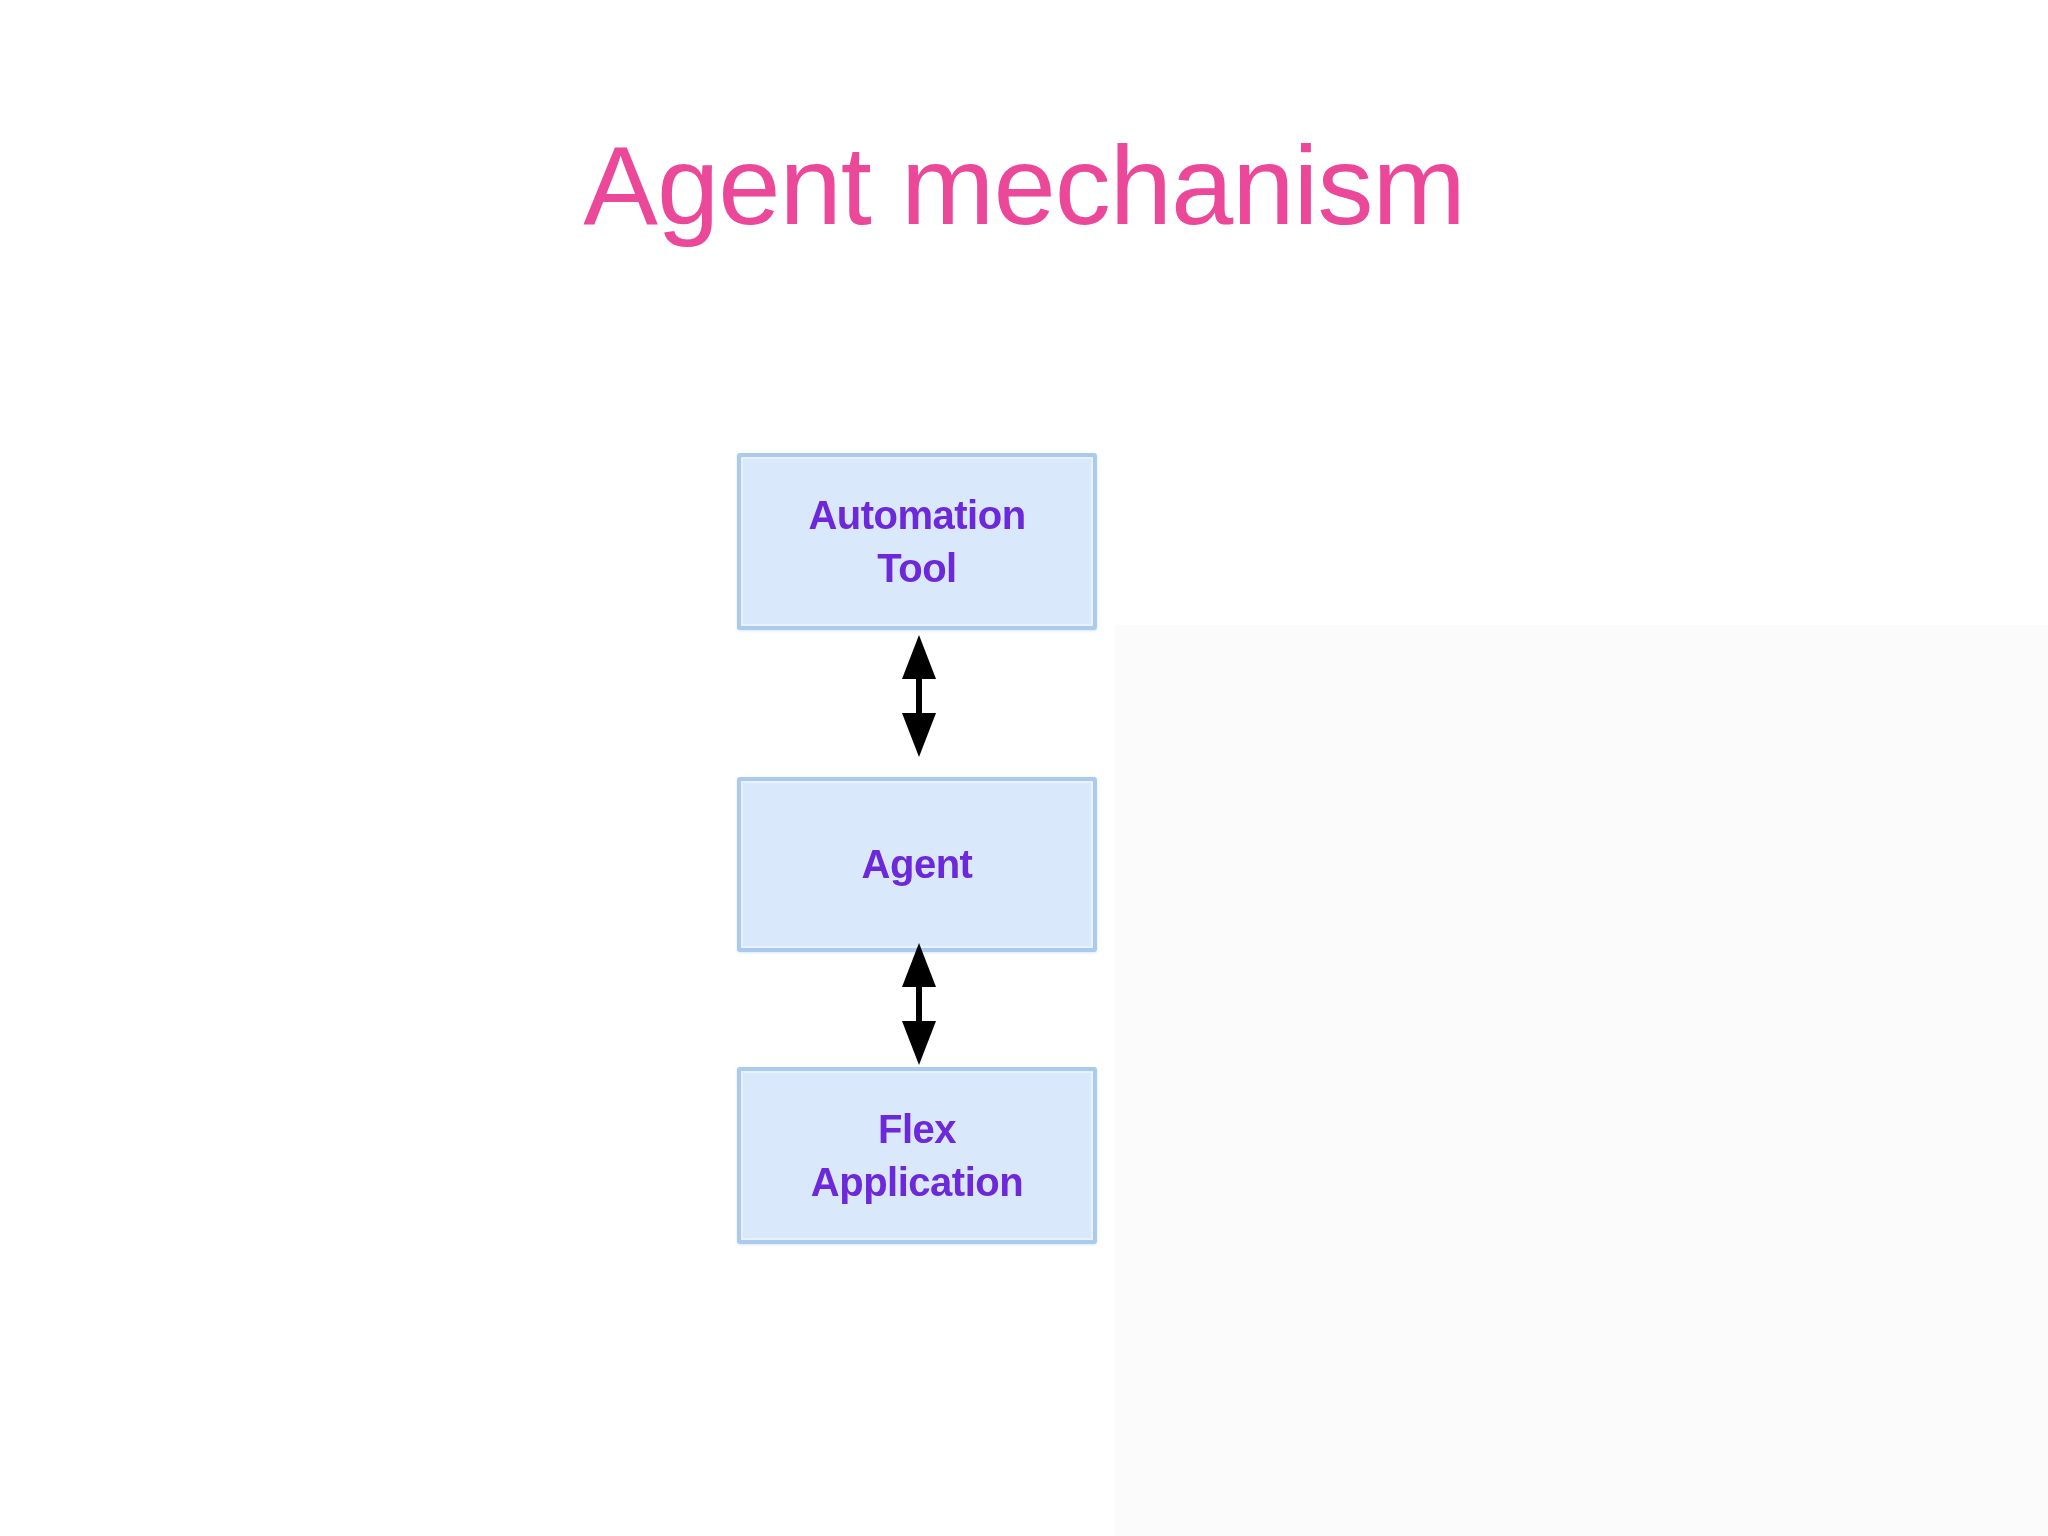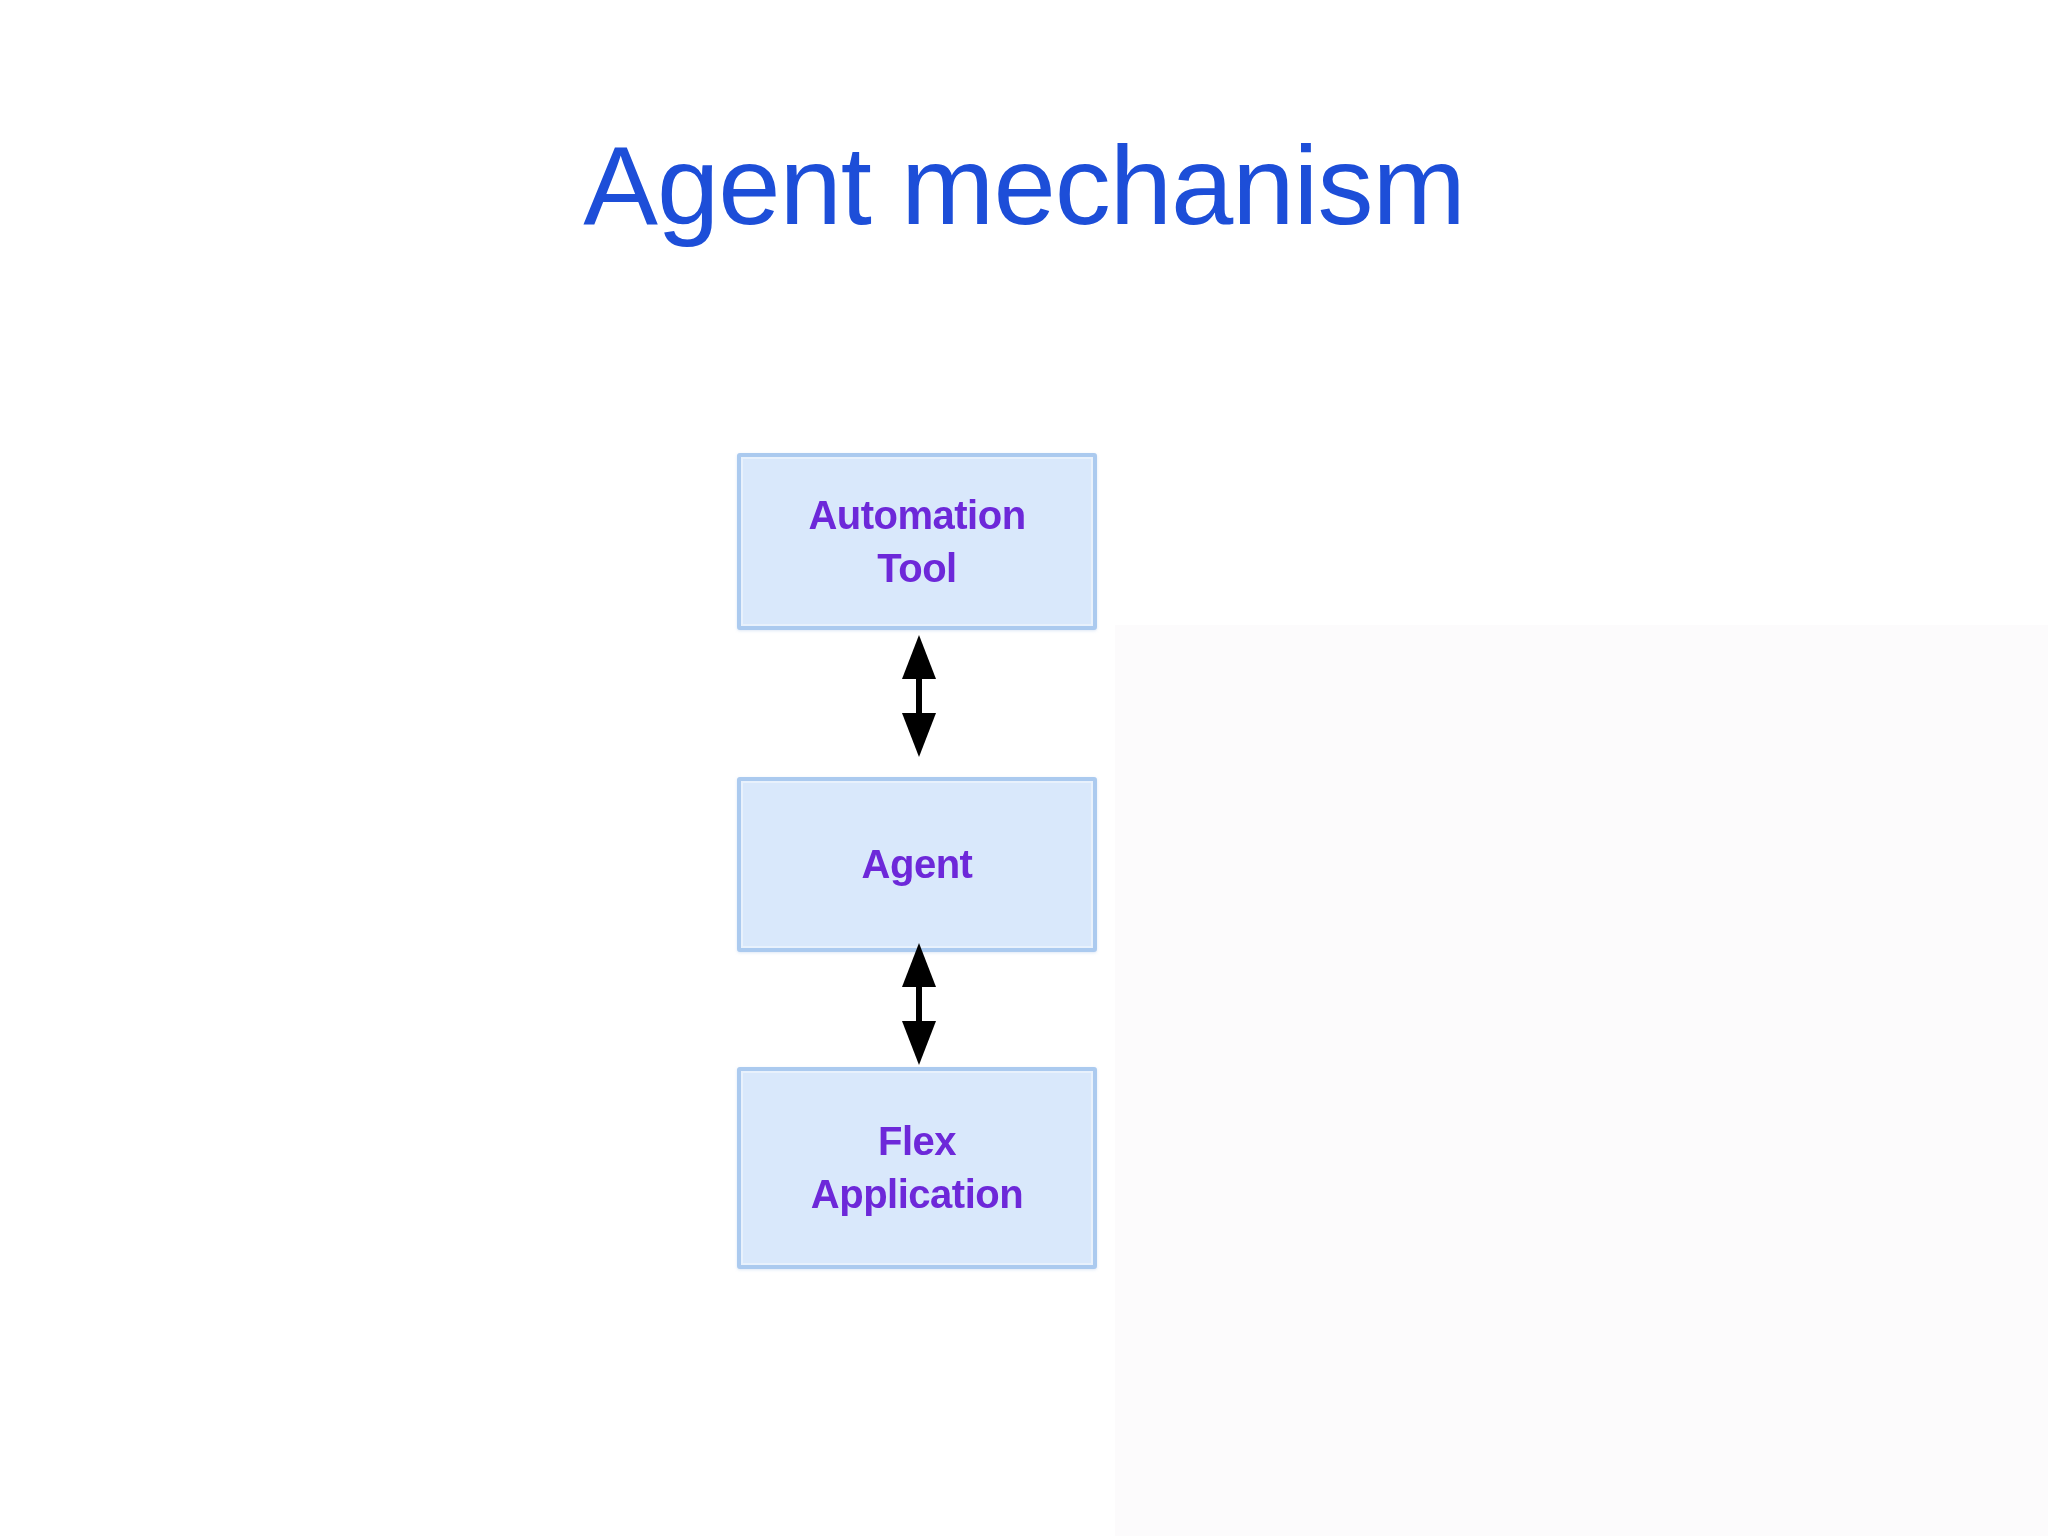--- a/index.html
+++ b/index.html
@@ -34,21 +34,21 @@
     position: absolute;
     left: 0;
     top: 130px;
     width: 2048px;
     margin: 0;
     text-align: center;
     font-size: 112px;
     font-weight: 400;
     letter-spacing: -1px;
     line-height: 1;
-    color: #1d4ed8;
+    color: #ec4899;
   }
   .diagram-box {
     position: absolute;
     left: 737px;
     width: 360px;
     box-sizing: border-box;
     background: #d9e8fb;
     border: 4px solid #abcaef;
     border-radius: 3px;
     box-shadow: inset 0 0 0 2px #e8f1fc, 0 1px 3px rgba(160,190,230,0.35);
@@ -60,21 +60,21 @@
     font-weight: 700;
     font-size: 40px;
     line-height: 1.32;
     letter-spacing: -0.5px;
     color: #6d28d9;
     text-align: center;
     white-space: pre-line;
   }
   #box-automation-tool { top: 453px; height: 177px; }
   #box-agent           { top: 777px; height: 175px; }
-  #box-flex-application{ top: 1067px; height: 202px; }
+  #box-flex-application{ top: 1067px; height: 177px; }
   .double-arrow {
     position: absolute;
     left: 899px;
     width: 40px;
     height: 124px;
   }
   #connector-1 { top: 634px; }
   #connector-2 { top: 942px; }
 </style>
 </head>

